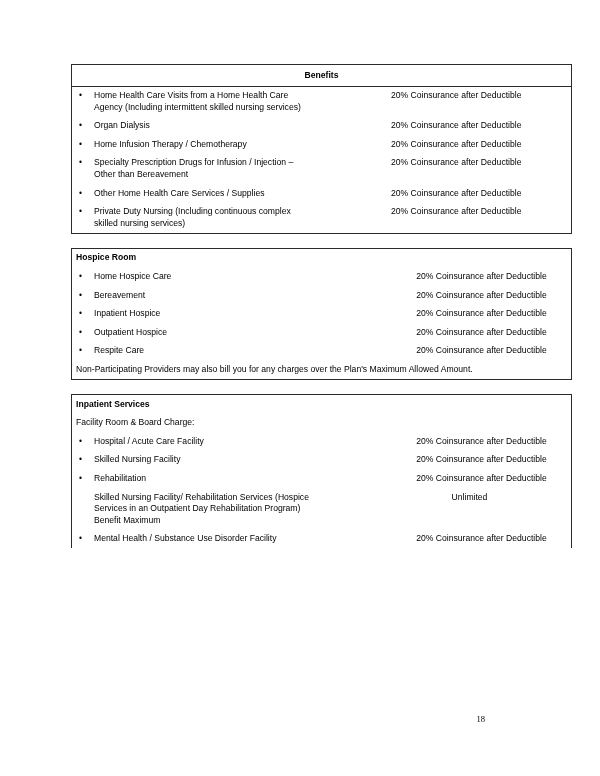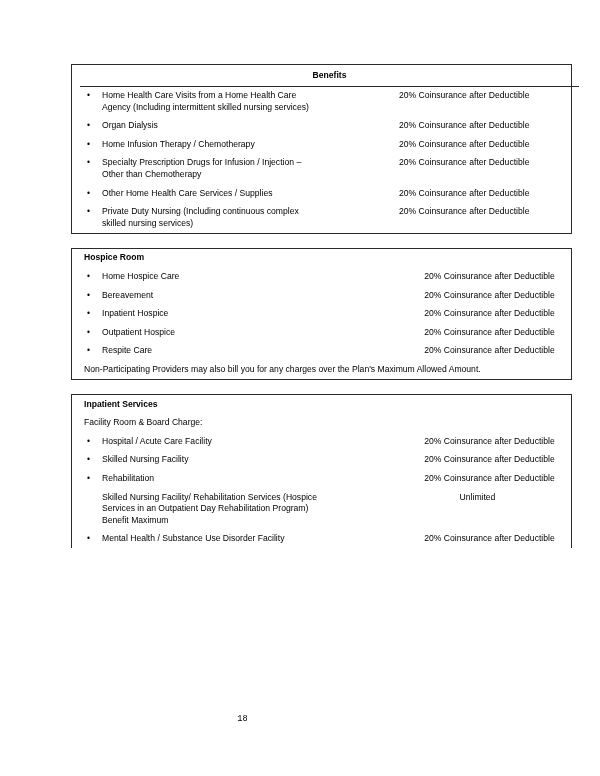--- a/index.html
+++ b/index.html
@@ -54,21 +54,20 @@
     width: 501px;
   }
   .block.no-bottom {
     border-bottom: none;
   }
 
   .block-inner {
     width: 100%;
     border-collapse: collapse;
     table-layout: fixed;
-    margin-left: 8px;
   }
   .block-inner td {
     padding: 0;
     vertical-align: top;
   }
 
   
   .spacer {
     height: 7px;
     width: 501px;
@@ -134,23 +133,23 @@
 
   .full-note {
     padding: 3.5px 6px 3.5px 4px !important;
   }
 
   .page-number {
     position: absolute;
     left: 0;
     top: 714px;
     width: 485px;
-    text-align: center;
-    font-size: 8.6px;
-    font-family: Liberation Mono, monospace;
+    text-align: right;
+    font-size: 8.6px;
+    font-family: Liberation Serif, serif;
     color: #000000;
   }
 </style>
 </head>
 <body>
 
 <div class="page">
   <div id="table-root">
       <div class="benefit-table">
         <div class="block">
@@ -165,21 +164,21 @@
               </tr>
               <tr>
                 <td class="c-left bullet-item"><span class="bullet-dot">•</span><span>Organ Dialysis</span></td>
                 <td class="c-right val val-left"><span>20% Coinsurance after Deductible</span></td>
               </tr>
               <tr>
                 <td class="c-left bullet-item"><span class="bullet-dot">•</span><span>Home Infusion Therapy / Chemotherapy</span></td>
                 <td class="c-right val val-left"><span>20% Coinsurance after Deductible</span></td>
               </tr>
               <tr>
-                <td class="c-left bullet-item"><span class="bullet-dot">•</span><span>Specialty Prescription Drugs for Infusion / Injection – Other than Chemotherapy</span></td>
+                <td class="c-left bullet-item"><span class="bullet-dot">•</span><span>Specialty Prescription Drugs for Infusion / Injection – Other than Bereavement</span></td>
                 <td class="c-right val val-left"><span>20% Coinsurance after Deductible</span></td>
               </tr>
               <tr>
                 <td class="c-left bullet-item"><span class="bullet-dot">•</span><span>Other Home Health Care Services / Supplies</span></td>
                 <td class="c-right val val-left"><span>20% Coinsurance after Deductible</span></td>
               </tr>
               <tr>
                 <td class="c-left bullet-item"><span class="bullet-dot">•</span><span>Private Duty Nursing (Including continuous complex skilled nursing services)</span></td>
                 <td class="c-right val val-left"><span>20% Coinsurance after Deductible</span></td>
               </tr>

